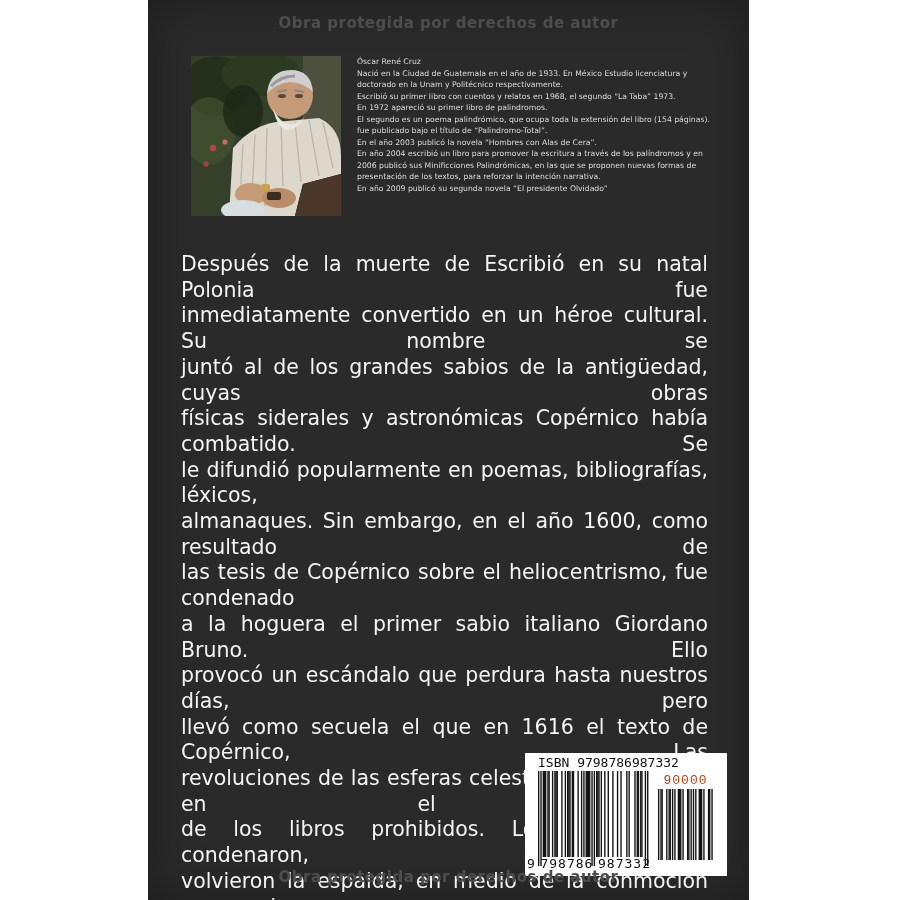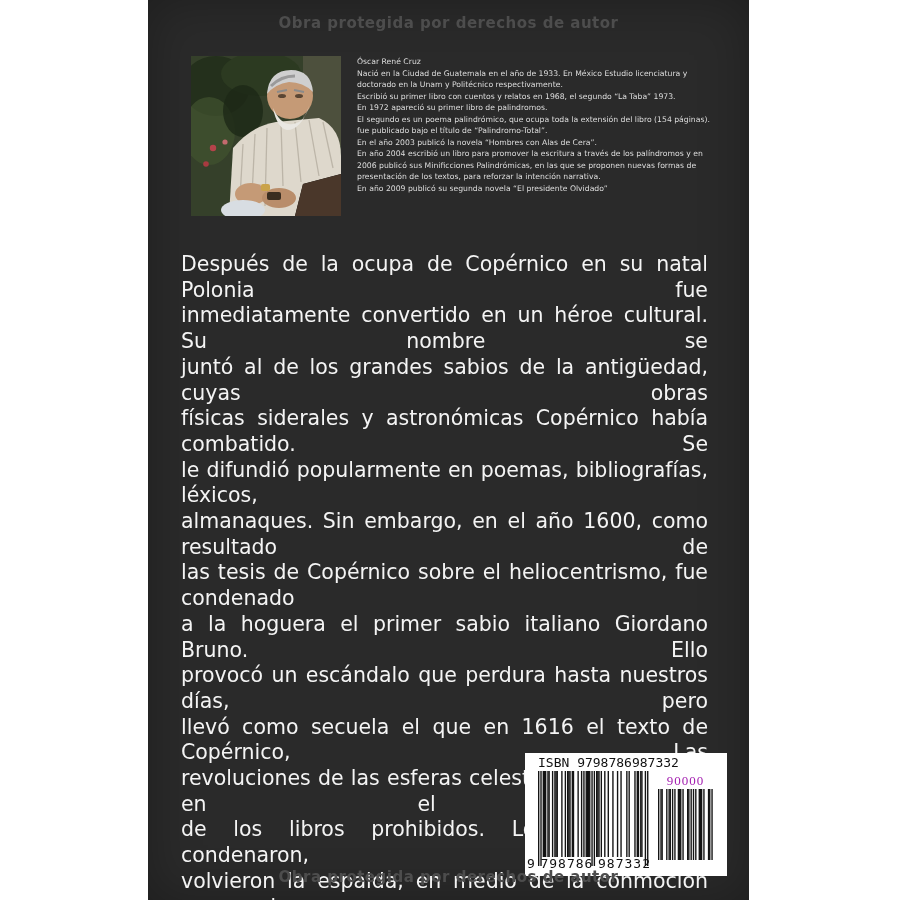--- a/index.html
+++ b/index.html
@@ -26,21 +26,21 @@
   .barcode-box{position:absolute;left:377px;top:753px;width:202px;height:123px;
                background:var(--barcode-bg);z-index:2;}
   .barcode-box svg{position:absolute;left:0;top:0;}
   .isbn-label{position:absolute;left:13px;top:2px;font-family:"DejaVu Sans Mono",monospace;
               font-size:13px;color:#111;white-space:nowrap;}
   .bc-digits{position:absolute;left:2px;top:103px;width:124px;display:flex;
              justify-content:space-between;font-family:"DejaVu Sans Mono",monospace;
              font-size:13px;color:#111;}
   .bc-digits span{letter-spacing:1px;}
   .bc-supp{position:absolute;left:133px;top:20px;width:55px;text-align:center;
-           font-family:Liberation Serif, serif;font-size:13px;color:#a21caf;
+           font-family:Liberation Mono, monospace;font-size:13px;color:#c2410c;
            letter-spacing:1px;}
 </style>
 </head>
 <body>
 
 <div class="page">
 
   <div class="banner banner-top">Obra protegida por derechos de autor</div>
 
   <div class="cover">
@@ -92,21 +92,21 @@
       <div class="bio-line">El segundo es un poema palindrómico, que ocupa toda la extensión del libro (154 páginas).</div>
       <div class="bio-line">fue publicado bajo el título de “Palindromo-Total”.</div>
       <div class="bio-line">En el año 2003 publicó la novela “Hombres con Alas de Cera”.</div>
       <div class="bio-line">En año 2004 escribió un libro para promover la escritura a través de los palíndromos y en</div>
       <div class="bio-line">2006 publicó sus Minificciones Palindrómicas, en las que se proponen nuevas formas de</div>
       <div class="bio-line">presentación de los textos, para reforzar la intención narrativa.</div>
       <div class="bio-line">En año 2009 publicó su segunda novela “El presidente Olvidado”</div>
     </div>
 
     <div class="body-text">
-      <div class="jline">Después de la ocupa de Copérnico en su natal Polonia fue</div>
+      <div class="jline">Después de la muerte de Escribió en su natal Polonia fue</div>
       <div class="jline">inmediatamente convertido en un héroe cultural. Su nombre se</div>
       <div class="jline">juntó al de los grandes sabios de la antigüedad, cuyas obras</div>
       <div class="jline">físicas siderales y astronómicas Copérnico había combatido. Se</div>
       <div class="jline">le difundió popularmente en poemas, bibliografías, léxicos,</div>
       <div class="jline">almanaques. Sin embargo, en el año 1600, como resultado de</div>
       <div class="jline">las tesis de Copérnico sobre el heliocentrismo, fue condenado</div>
       <div class="jline">a la hoguera el primer sabio italiano Giordano Bruno. Ello</div>
       <div class="jline">provocó un escándalo que perdura hasta nuestros días, pero</div>
       <div class="jline">llevó como secuela el que en 1616 el texto de Copérnico, Las</div>
       <div class="jline">revoluciones de las esferas celestes, fuera incluido en el índice</div>

